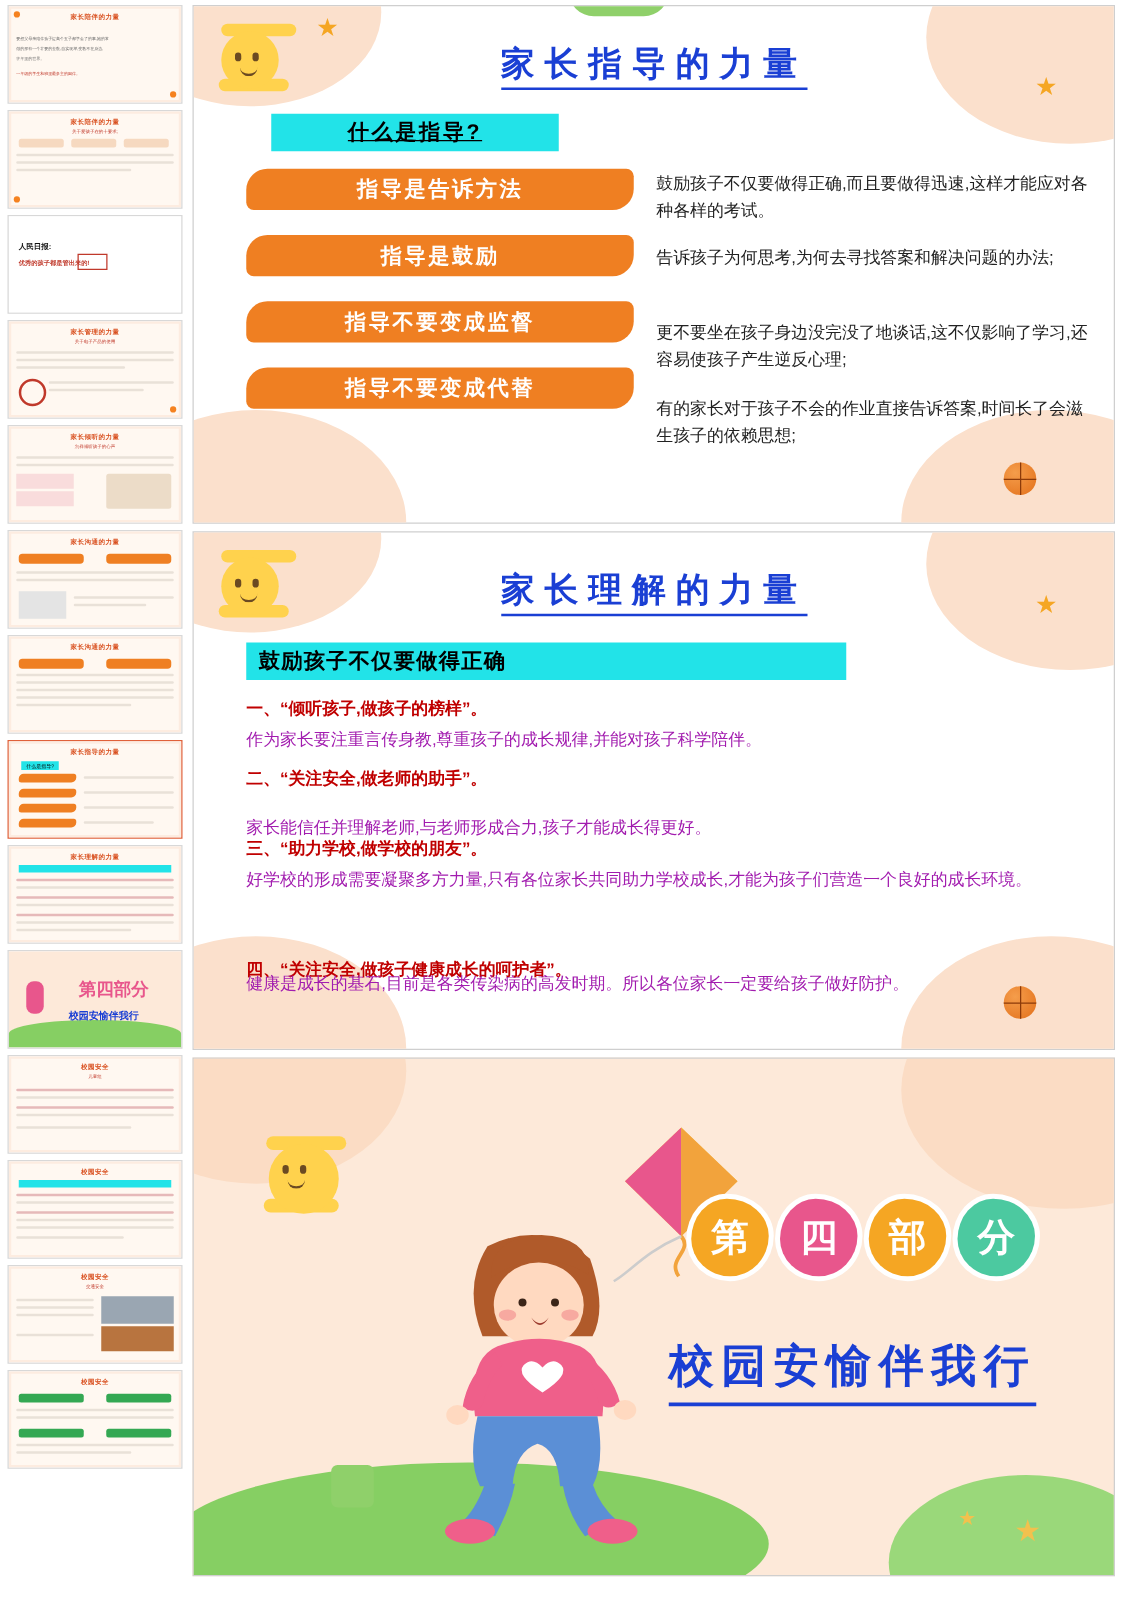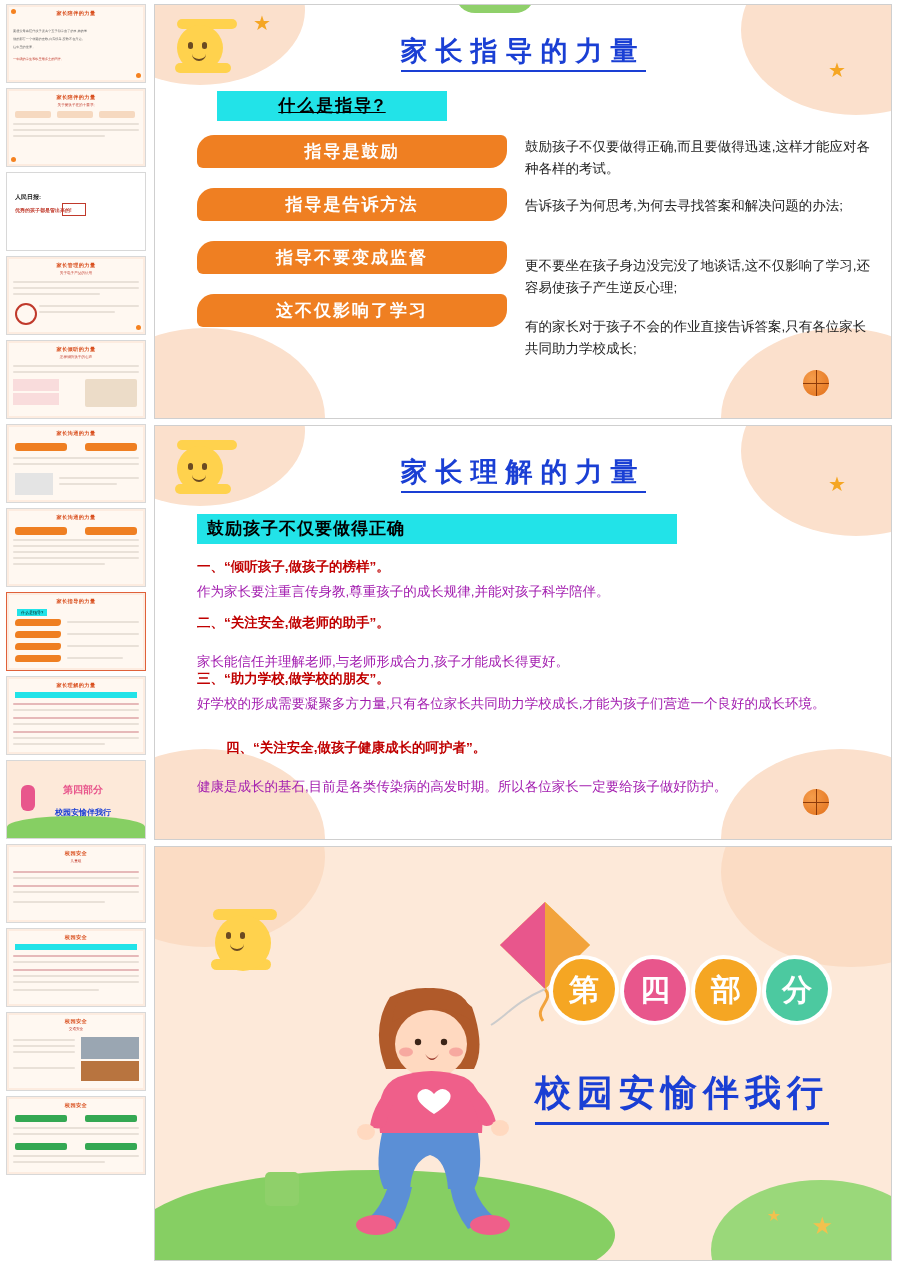--- a/index.html
+++ b/index.html
@@ -174,21 +174,21 @@
       <div class="tline" style="top:46px;"></div>
       <div class="tline" style="top:54px;background:#e6b9b9;"></div>
       <div class="tline" style="top:60px;"></div>
       <div class="tline" style="top:66px;right:40px;"></div>
     </div>
 
     <div class="thumb">
       <div class="tbg" style="background:#fde9d9;"></div>
       <div style="position:absolute;left:0;bottom:0;width:100%;height:22px;background:#86cf63;border-radius:50% 50% 0 0;"></div>
       <div style="position:absolute;left:14px;top:24px;width:14px;height:26px;background:#e8568c;border-radius:6px;"></div>
-      <div style="position:absolute;left:56px;top:22px;font-size:10px;font-weight:bold;color:#e8568c;">第四部分</div>
+      <div style="position:absolute;left:56px;top:22px;font-size:14px;font-weight:bold;color:#e8568c;">第四部分</div>
       <div style="position:absolute;left:48px;top:46px;font-size:8px;font-weight:bold;color:#1a3fd4;">校园安愉伴我行</div>
     </div>
 
     <div class="thumb">
       <div class="tbg"></div>
       <div class="tinner"></div>
       <div class="ttitle">校园安全</div>
       <div class="tsub" style="top:14px;">儿童组</div>
       <div class="tline" style="top:26px;background:#e6b9b9;"></div>
       <div class="tline" style="top:32px;"></div>
@@ -256,37 +256,37 @@
       <div class="ball" style="right:62px;bottom:22px;"></div>
 
       <div class="s-title"><span>家长指导的力量</span></div>
 
       <div class="cyanbox" style="left:62px;top:86px;width:230px;height:30px;line-height:30px;font-size:17px;letter-spacing:2px;">
         <u>什么是指导?</u>
       </div>
 
       <div class="pillwrap">
         <div class="pill">
-            <span>指导是鼓励</span>
+            <span>指导是告诉方法</span>
           </div>
         <div class="pill">
-            <span>指导是告诉方法</span>
+            <span>指导是鼓励</span>
           </div>
         <div class="pill">
             <span>指导不要变成监督</span>
           </div>
         <div class="pill">
-            <span>这不仅影响了学习</span>
+            <span>指导不要变成代替</span>
           </div>
       </div>
 
       <div class="para" style="top:131px;">鼓励孩子不仅要做得正确,而且要做得迅速,这样才能应对各种各样的考试。</div>
       <div class="para" style="top:190px;">告诉孩子为何思考,为何去寻找答案和解决问题的办法;</div>
       <div class="para" style="top:250px;">更不要坐在孩子身边没完没了地谈话,这不仅影响了学习,还容易使孩子产生逆反心理;</div>
-      <div class="para" style="top:311px;">有的家长对于孩子不会的作业直接告诉答案,只有各位家长共同助力学校成长;</div>
+      <div class="para" style="top:311px;">有的家长对于孩子不会的作业直接告诉答案,时间长了会滋生孩子的依赖思想;</div>
     </div>
 
     <div class="slide">
       <div class="blob" style="left:-60px;top:-70px;width:210px;height:150px;background:#fbe0cc;"></div>
       <div class="blob" style="right:-80px;top:-60px;width:230px;height:170px;background:#fbe0cc;"></div>
       <div class="blob" style="left:-70px;bottom:-90px;width:240px;height:180px;background:#fbe0cc;"></div>
       <div class="blob" style="right:-70px;bottom:-90px;width:240px;height:180px;background:#fbe0cc;"></div>
 
       <div class="ray" style="left:22px;top:14px;width:60px;height:10px;border-radius:6px;"></div>
       <div class="ray" style="left:20px;top:58px;width:56px;height:10px;border-radius:6px;"></div>
@@ -302,21 +302,21 @@
 
       <div class="s2line s2head" style="top:130px;">一、“倾听孩子,做孩子的榜样”。</div>
       <div class="s2line s2body" style="top:155px;right:40px;">作为家长要注重言传身教,尊重孩子的成长规律,并能对孩子科学陪伴。</div>
 
       <div class="s2line s2head" style="top:186px;">二、“关注安全,做老师的助手”。</div>
       <div class="s2line s2body" style="top:225px;right:40px;">家长能信任并理解老师,与老师形成合力,孩子才能成长得更好。</div>
 
       <div class="s2line s2head" style="top:242px;">三、“助力学校,做学校的朋友”。</div>
       <div class="s2line s2body" style="top:267px;right:36px;">好学校的形成需要凝聚多方力量,只有各位家长共同助力学校成长,才能为孩子们营造一个良好的成长环境。</div>
 
-      <div class="s2line s2head" style="top:311px;margin-left:29px;">四、“关注安全,做孩子健康成长的呵护者”。</div>
+      <div class="s2line s2head" style="top:339px;">四、“关注安全,做孩子健康成长的呵护者”。</div>
       <div class="s2line s2body" style="top:350px;right:36px;">健康是成长的基石,目前是各类传染病的高发时期。所以各位家长一定要给孩子做好防护。</div>
     </div>
 
     <div class="slide s3">
       <div class="blob" style="left:-70px;top:-80px;width:240px;height:180px;background:#fbdcc4;"></div>
       <div class="blob" style="right:-90px;top:-70px;width:260px;height:190px;background:#fbdcc4;"></div>
       <div class="grass"></div>
       <div style="position:absolute;right:-40px;bottom:-60px;width:220px;height:140px;border-radius:50%;background:#9ad87a;"></div>
 
       <div class="ray" style="left:58px;top:62px;width:64px;height:11px;border-radius:6px;"></div>

